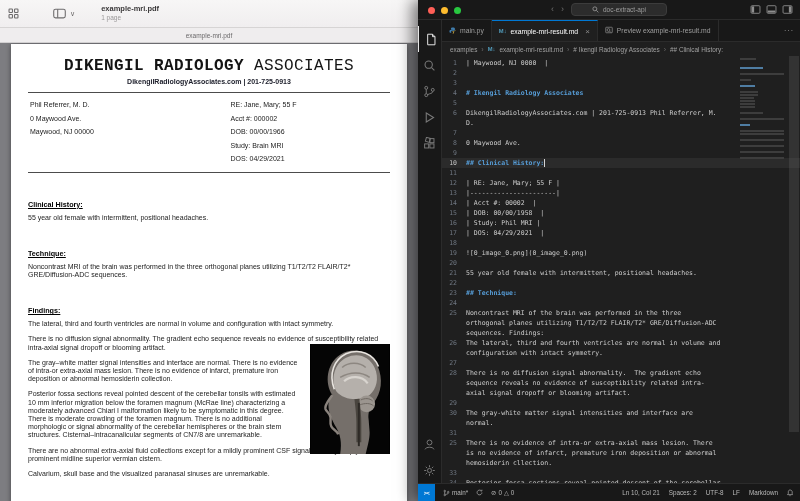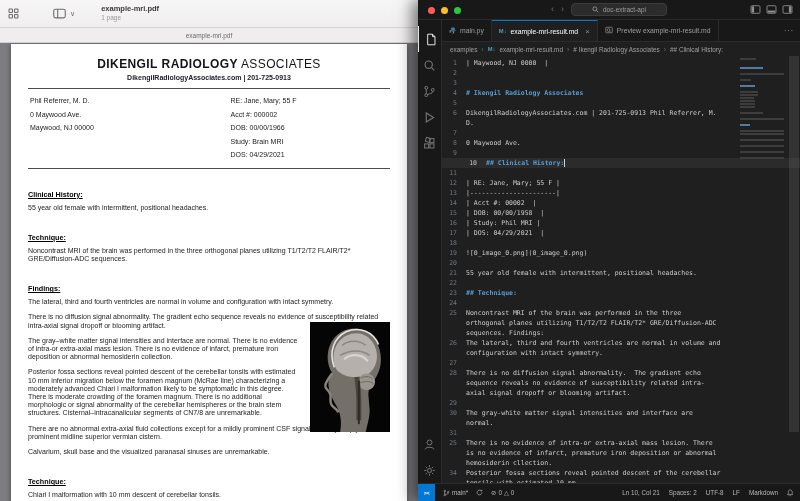--- a/index.html
+++ b/index.html
@@ -15,28 +15,28 @@
   .pv-titleblock { margin-left:18px; line-height:1.15; }
   .pv-title { font-size:7.5px; font-weight:bold; color:#3a3839; }
   .pv-subtitle { font-size:6.5px; color:#9a9899; }
   .pv-tabbar { height:15px; background:#efedee; border-bottom:1px solid #d2d0d1; display:flex;
     align-items:center; justify-content:center; flex:none; }
   .pv-tab { font-size:6.5px; color:#6b696a; }
   .pv-content { flex:1; overflow:hidden; padding-top:1px; }
 
   .pdf-page { width:396px; margin:0 auto; background:#ffffff; padding:13px 17px 40px;
     box-shadow:0 1px 5px rgba(0,0,0,.45); min-height:600px; color:#1b1b1b; }
-  .lh { text-align:center; font-family:Liberation Sans, sans-serif; font-size:12px; letter-spacing:.4px; color:#141414; }
+  .lh { text-align:center; font-family:Liberation Mono, monospace; font-size:16px; letter-spacing:.4px; color:#141414; }
   .lh .w1 { font-weight:600; } .lh .w2 { font-weight:800; } .lh .w3 { font-weight:400; }
   .contact { text-align:center; font-size:7px; font-weight:bold; color:#20222e; margin-top:3px; }
   .info-block { display:flex; border-top:1px solid #4c4c4c; border-bottom:1px solid #4c4c4c;
     margin-top:7px; padding:5px 2px 6px; }
   .info-left { width:56%; } .info-right { width:44%; }
   .info-block div { font-size:7px; line-height:13.5px; }
-  .sec { margin-top:21px; }
+  .sec { margin-top:27px; }
   .sec-h { font-size:7.2px; font-weight:bold; text-decoration:underline; margin-bottom:5px; color:#000; }
   .pdf-page p { font-size:7px; line-height:8.2px; margin-bottom:7px; color:#1c1c1c; }
   .findings-body { position:relative; }
   .findings-body p.narrow { margin-right:90px; }
   .mri { position:absolute; top:24px; right:0; width:80px; height:110px; background:#000; }
   .mri svg { display:block; width:80px; height:110px; }
 
   
   .vscode { width:382px; height:501px; display:flex; flex-direction:column; background:#181818;
     box-shadow:-6px 0 14px rgba(0,0,0,.5); color:#cccccc; }
@@ -70,21 +70,21 @@
 
   .breadcrumbs { height:14px; flex:none; background:#1f1f1f; display:flex; align-items:center;
     padding-left:8px; gap:4px; font-size:6.4px; color:#a0a0a0; white-space:nowrap; overflow:hidden; }
   .bc-sep { color:#6a6a6a; font-size:7px; }
 
   .editor { flex:1; position:relative; background:#1f1f1f; overflow:hidden; font-family:"DejaVu Sans Mono", monospace; }
   .ed-lines { position:absolute; left:0; top:2px; right:0; }
   .ed-line { display:flex; min-height:10px; }
   .ed-line.current { background:rgba(255,255,255,.055); }
   .gutter { width:24px; flex:none; text-align:right; padding-right:9px; font-size:6.5px; line-height:10px; color:#6e7681; }
-  .ed-line.current .gutter { color:#c6c6c6;margin-left:20px; }
+  .ed-line.current .gutter { color:#c6c6c6; }
   .code { width:256px; flex:none; font-size:6.5px; line-height:10px; color:#cccccc;
     white-space:pre-wrap; word-break:break-word; }
   .code.md-head { color:#569cd6; font-weight:bold; }
   .cursor { display:inline-block; width:1px; height:8px; background:#d4d4d4; vertical-align:middle; }
   .minimap { position:absolute; top:2px; right:14px; width:46px; }
   .mm-line { height:2px; margin-bottom:1px; background:#3d3d3d; }
   .scrollbar { position:absolute; top:0; right:0; width:13px; height:100%; }
   .scroll-thumb { position:absolute; top:0; right:1px; width:10px; height:88%; background:rgba(121,121,121,.22); }
 
   .statusbar { height:18px; flex:none; background:#181818; border-top:1px solid #2b2b2b;
@@ -457,20 +457,24 @@
             </div>
             <div class="ed-line">
               <span class="gutter">31</span>
               <span class="code"></span>
             </div>
             <div class="ed-line">
               <span class="gutter">25</span>
               <span class="code">There is no evidence of intra-or extra-axial mass lesion. There is no evidence of infarct, premature iron deposition or abnormal hemosiderin cllection.</span>
             </div>
             <div class="ed-line">
+              <span class="gutter">33</span>
+              <span class="code"></span>
+            </div>
+            <div class="ed-line">
               <span class="gutter">34</span>
               <span class="code">Posterior fossa sections reveal pointed descent of the cerebellar tonsils with estimated 10 mm</span>
             </div>
           </div>
         <div class="minimap">
             <div class="mm-line" style="width: 15.75px;"></div>
             <div class="mm-line" style="width: 0px;"></div>
             <div class="mm-line" style="width: 0px;"></div>
             <div class="mm-line" style="width: 22.5px; background: rgb(79, 125, 163);"></div>
             <div class="mm-line" style="width: 0px;"></div>

